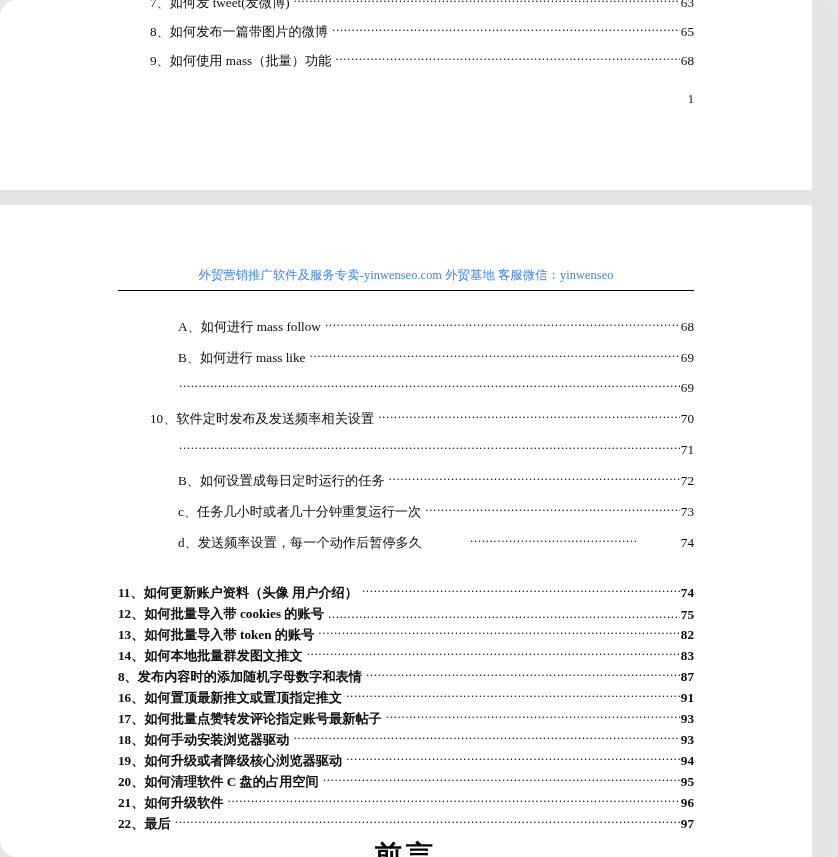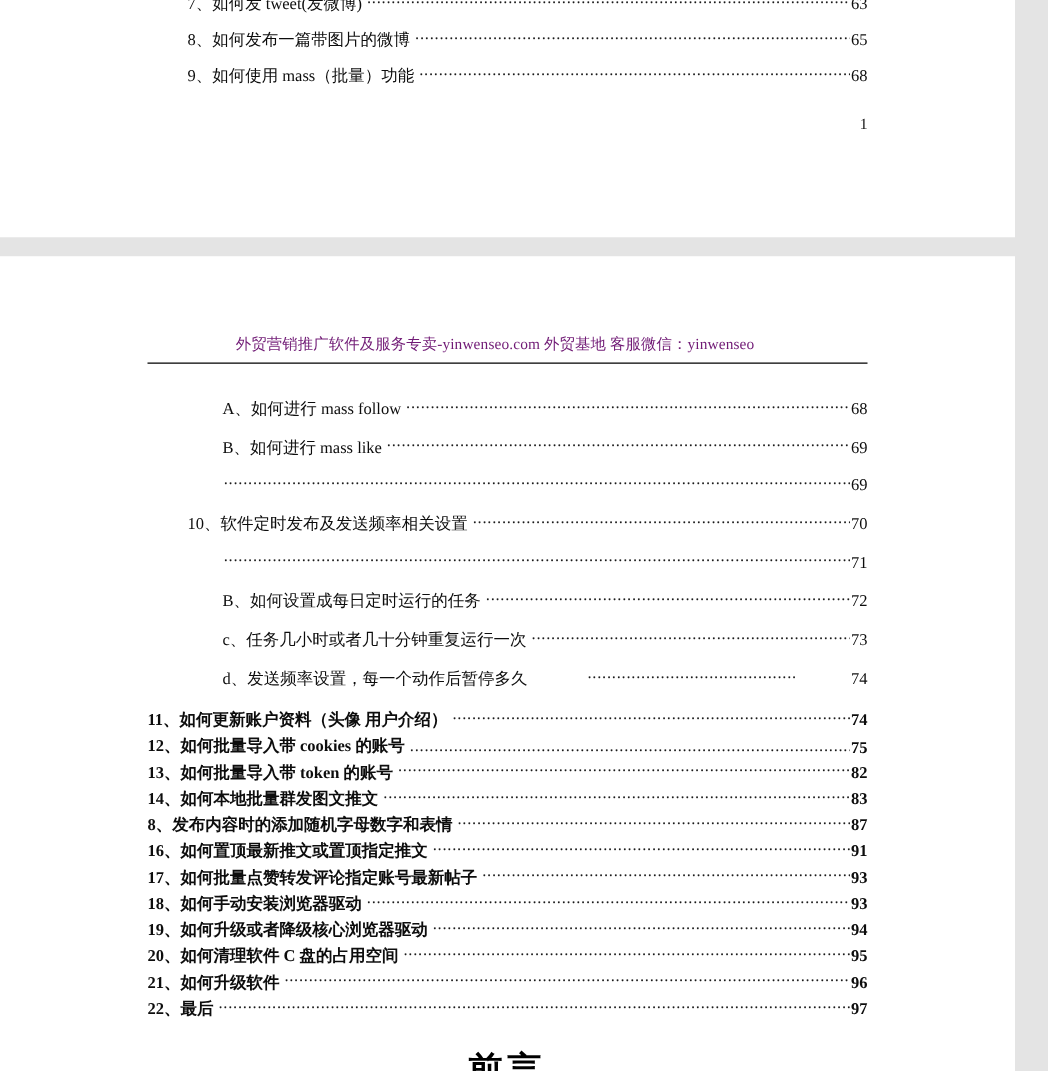--- a/index.html
+++ b/index.html
@@ -8,20 +8,21 @@
     background: #e6e6e6;
     font-family: "Liberation Serif", "DejaVu Serif", serif;
   }
 
   #viewport {
     position: relative;
     width: 838px;
     height: 857px;
     overflow: hidden;
     background: #e6e6e6;
+    border-radius: 17px;
   }
 
   
   .page {
     position: absolute;
     left: 0;
     width: 812px;
     background: #ffffff;
   }
 
@@ -37,25 +38,25 @@
 
   .page-inner {
     position: relative;
     width: 100%;
     height: 100%;
   }
 
   
   .running-header {
     position: absolute;
-    left: 108px;
+    left: 118px;
     width: 576px;
     text-align: center;
     font-size: 12.3px;
-    color: #701a75;
+    color: #3b82f6;
     letter-spacing: 0.1px;
     white-space: nowrap;
   }
 
   .header-rule {
     position: absolute;
     left: 118px;
     width: 576px;
     height: 0;
     border-top: 1.6px solid #000;
@@ -105,21 +106,21 @@
 
   .toc-page {
     flex: 0 0 auto;
     padding-left: 0px;
     text-align: right;
     font-size: 13.2px;
   }
 
   
   .lvl1 .toc-label,
-  .lvl1 .toc-page { font-weight: 600; }
+  .lvl1 .toc-page { font-weight: 600; margin-top: 17px; }
 
   
   .folio {
     position: absolute;
     font-size: 12.5px;
     color: #111;
     text-align: right;
   }
 
   

